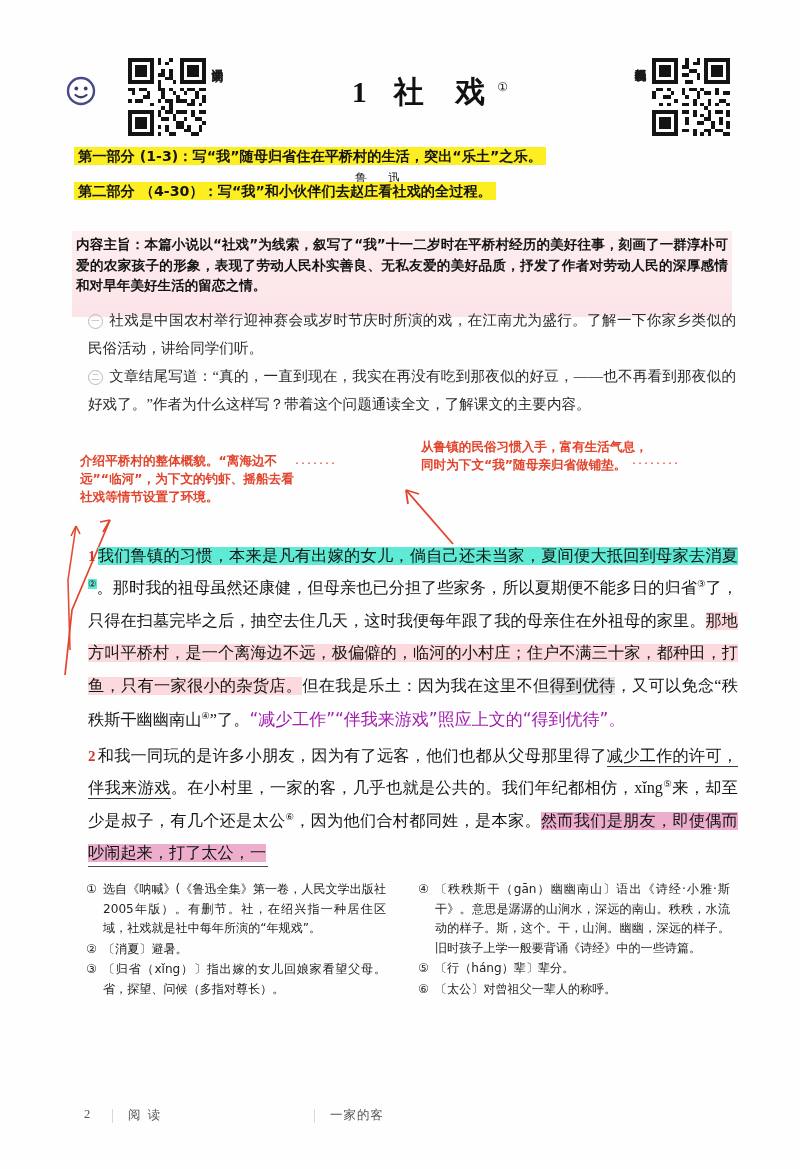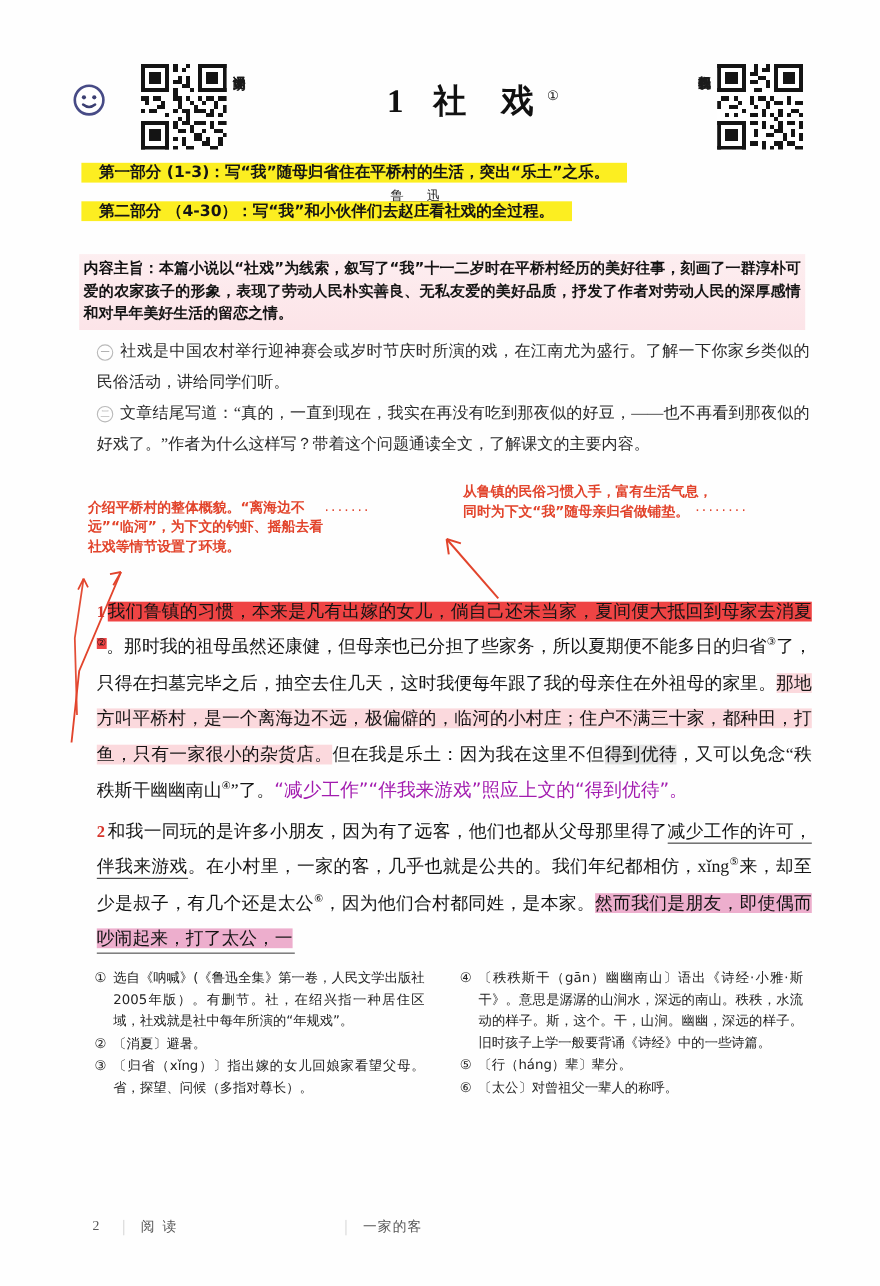--- a/index.html
+++ b/index.html
@@ -28,27 +28,27 @@
     position:absolute;left:355px;top:170px;font-size:12px;letter-spacing:9px;
     color:#222;font-family:"Liberation Serif",serif;text-decoration:underline;
   }
 
   
   .hl-line{
     position:absolute;font-size:14.2px;font-weight:700;
     font-family:"DejaVu Sans","Liberation Sans",sans-serif;
     color:#151515;white-space:nowrap;
   }
-  .hl-line span.mark{background:#fcee21;padding:1px 16px;box-decoration-break:clone;}
+  .hl-line span.mark{background:#fcee21;padding:1px 4px;box-decoration-break:clone;}
 
   
   .summary{
     position:absolute;left:72px;top:231px;width:660px;
     background:linear-gradient(#fdeef0,#fce4e8);
-    padding:3px 4px 4px 4px;box-sizing:border-box;
+    padding:3px 4px 21px 4px;box-sizing:border-box;
   }
   .summary p{
     margin:0;font-size:13.6px;line-height:1.52;font-weight:700;
     font-family:"DejaVu Sans","Liberation Sans",sans-serif;
     color:#141414;text-align:justify;
   }
   .summary .lbl{color:#111;}
 
   
   .instr{
@@ -73,21 +73,21 @@
 
   
   .body{
     position:absolute;left:88px;width:650px;
     font-size:16.2px;line-height:2.0;color:#141414;
     font-family:"Liberation Serif","DejaVu Serif",serif;
     text-align:justify;text-justify:inter-ideograph;
   }
   .body p{margin:0;}
   .pnum{color:#d6342a;font-weight:700;font-size:15px;padding-right:2px;}
-  .y{background:#ef4444;}
+  .y{background:#5eead4;}
   .pk{background:#fbd9dd;}
   .gr{background:#e3e3e3;}
   .mg{background:#edaecd;}
   .ul{border-bottom:1.4px solid #3a3a3a;padding-bottom:1px;}
   .rtxt{color:#a21caf;font-weight:400;font-family:"DejaVu Sans","Liberation Sans",sans-serif;font-size:17px;}
   sup.fn{font-size:9.5px;vertical-align:super;}
 
   
   .fn-rule{position:absolute;left:88px;top:866px;width:180px;border-top:1.1px solid #4a4a4a;}
   .fncol{

